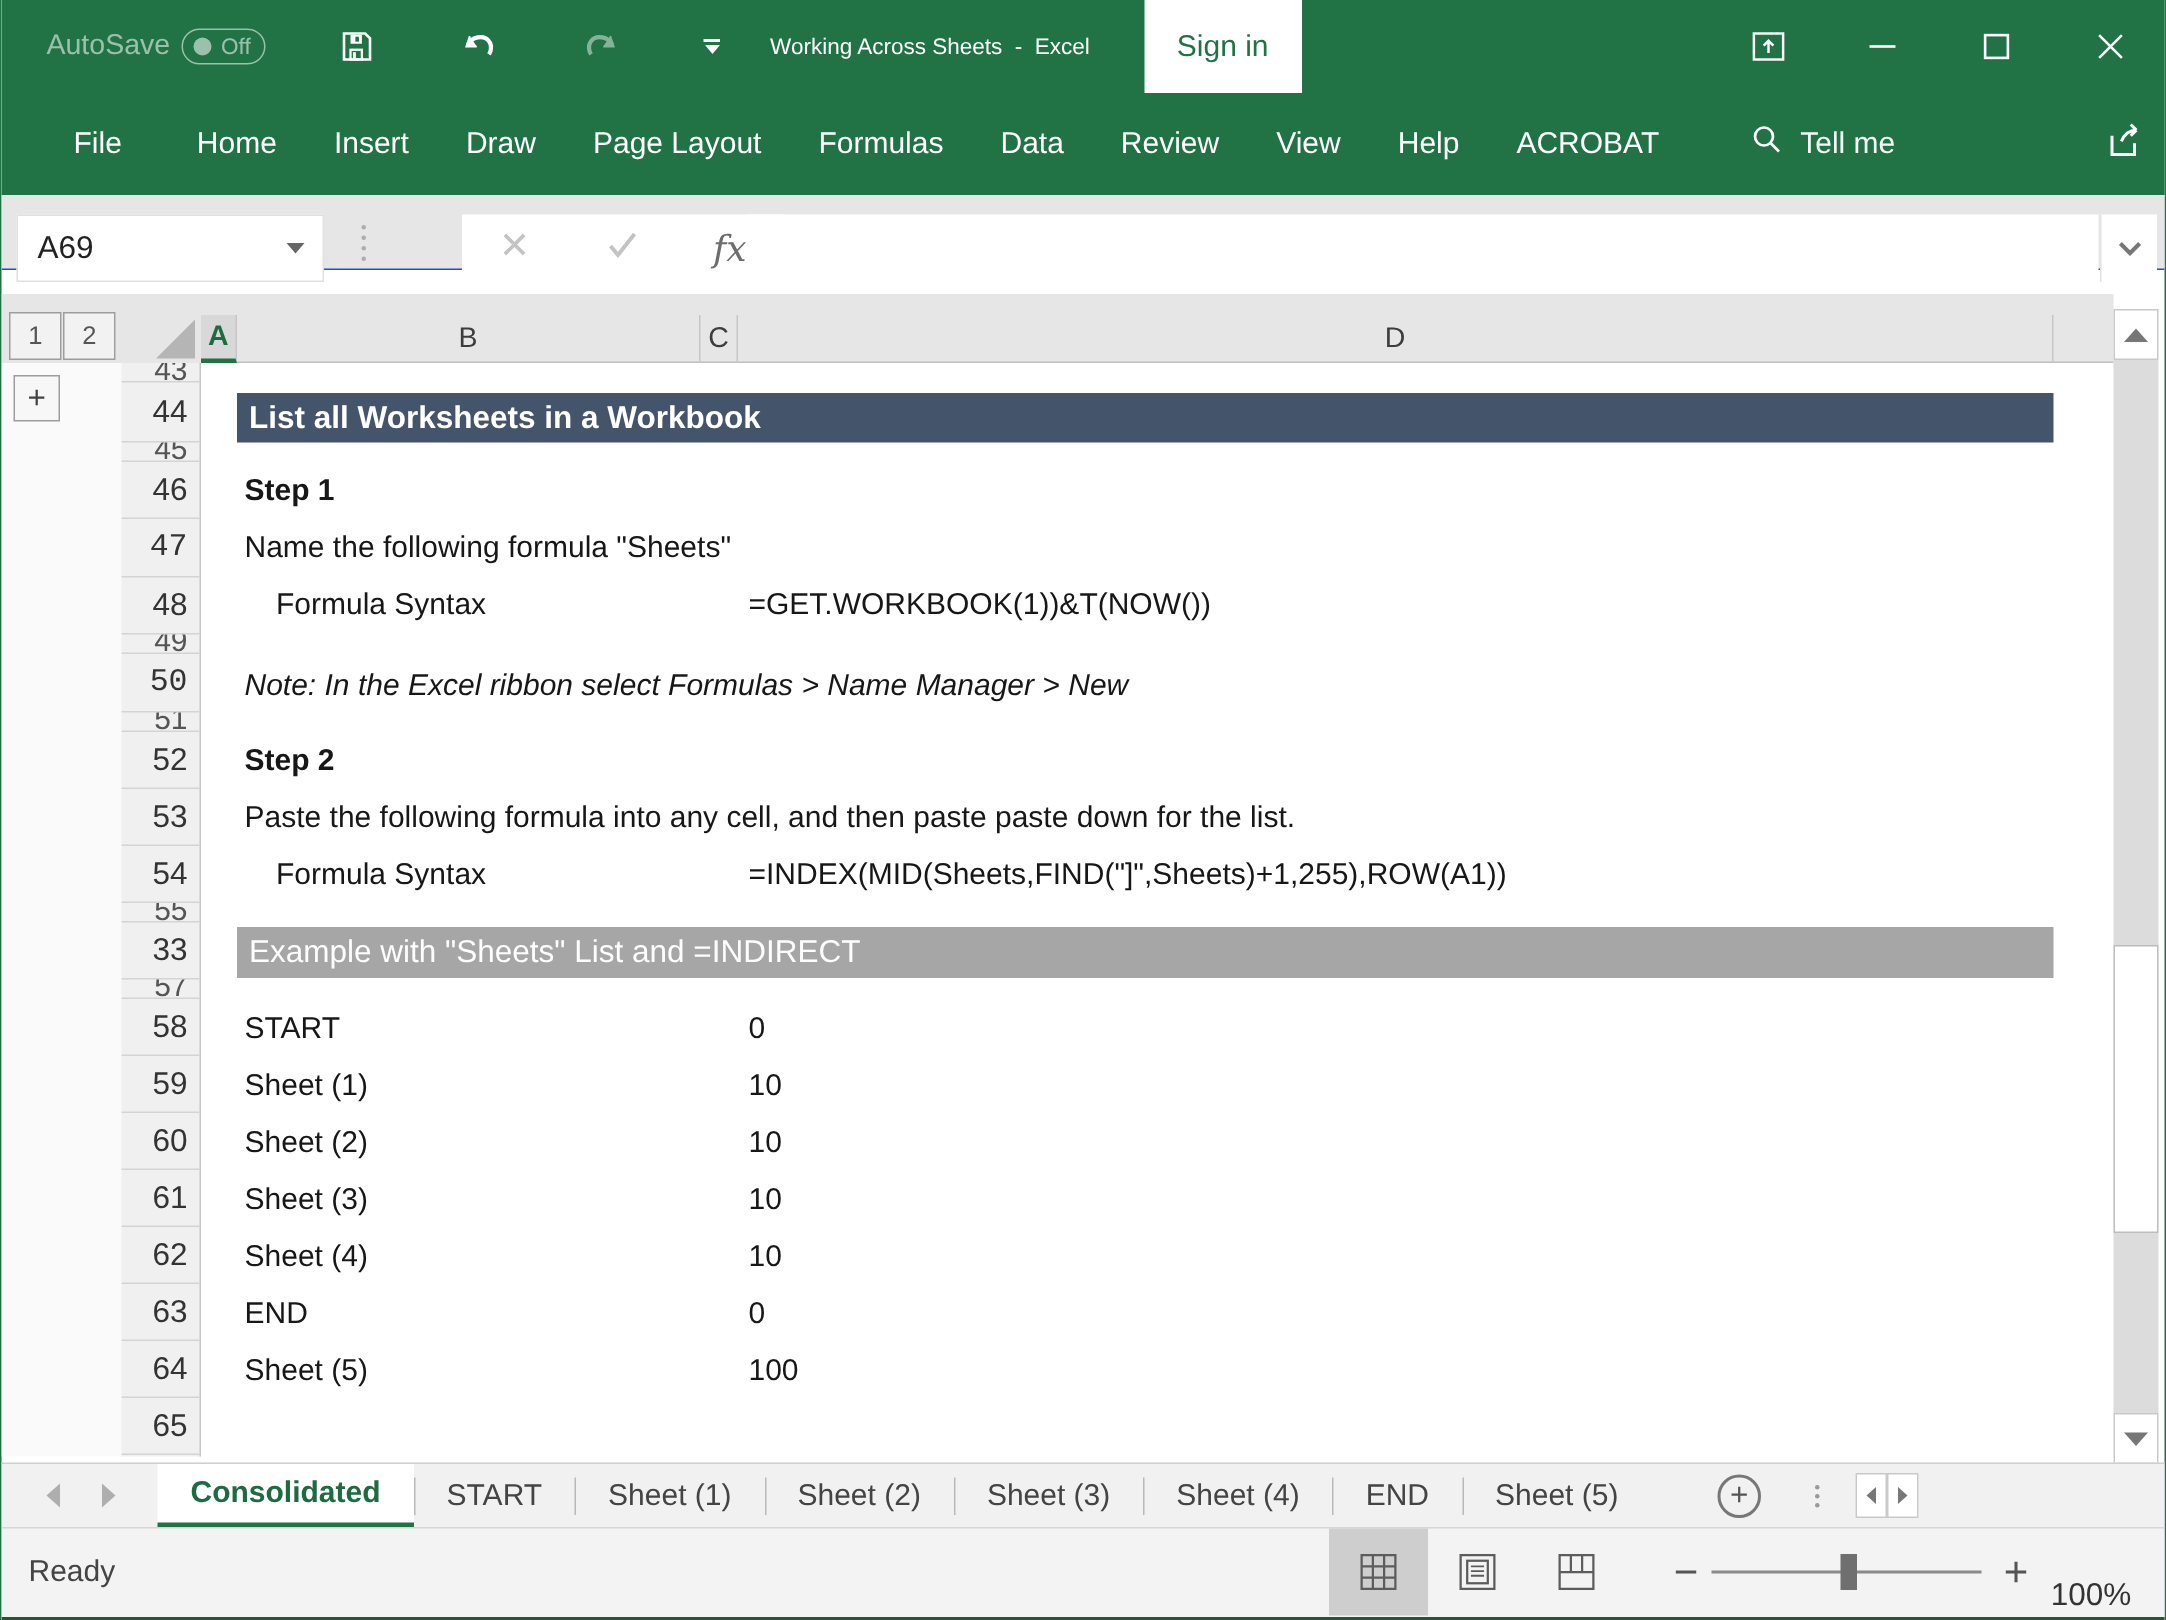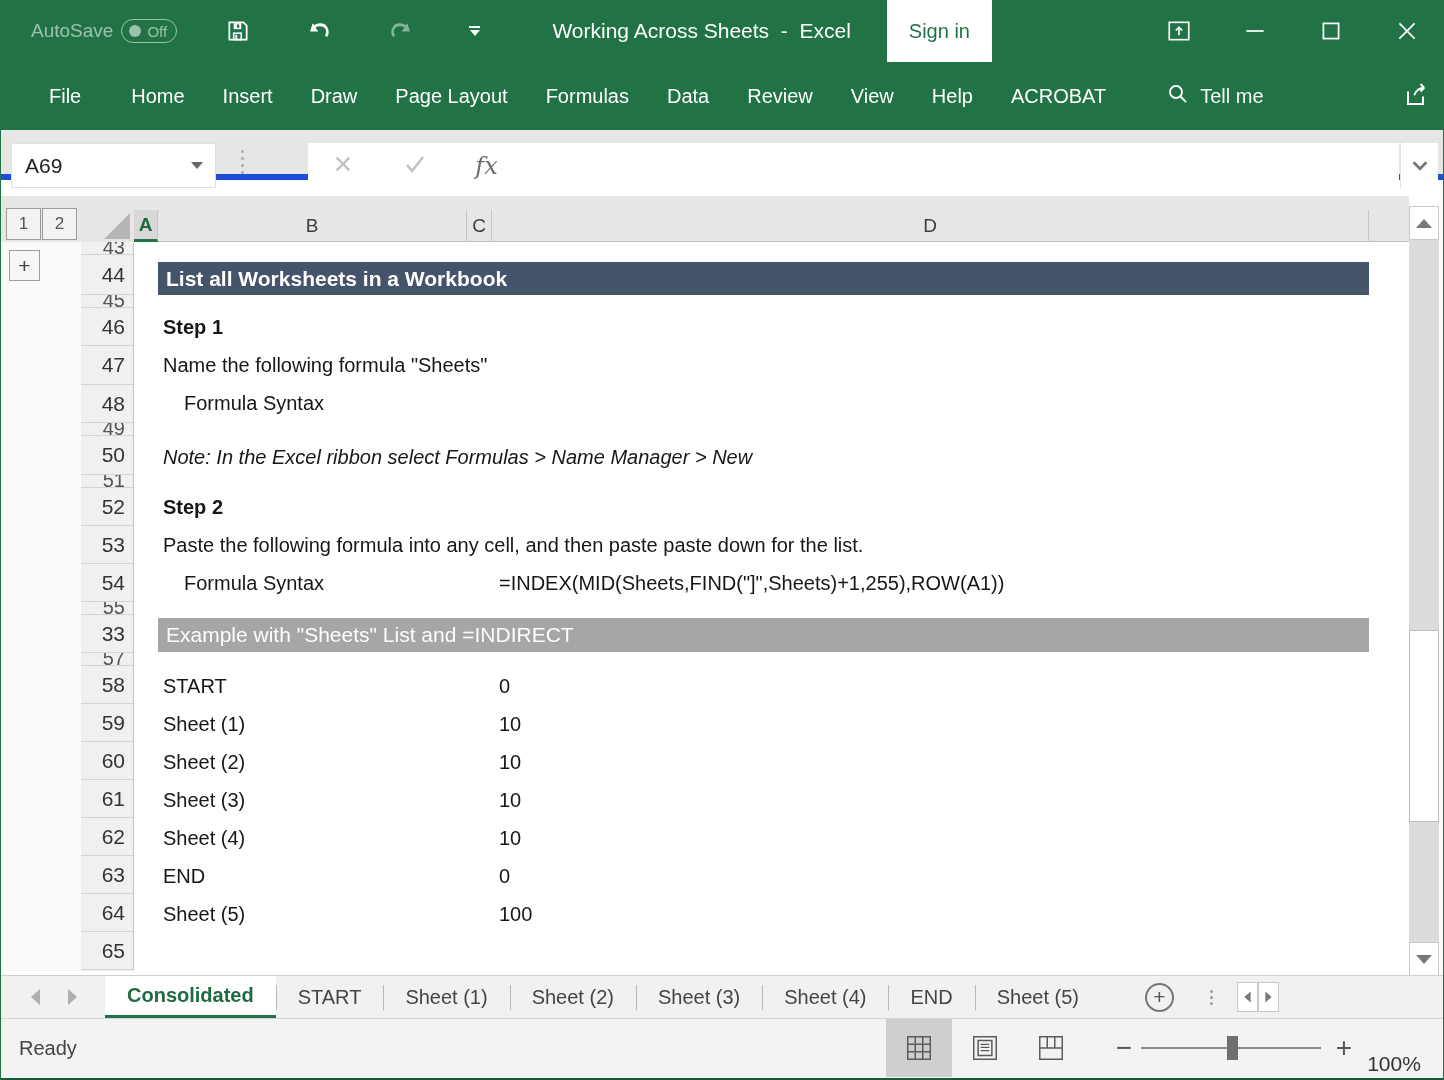--- a/index.html
+++ b/index.html
@@ -13,35 +13,35 @@
   #autosave { display:flex; align-items:center; gap:8px; margin-left:30px; opacity:.55; color:#fff; font-size:19px; }
   .toggle-pill { width:56px; height:24px; border:1px solid #fff; border-radius:13px; display:flex; align-items:center; padding:0 7px; gap:6px; }
   .toggle-dot { width:12px; height:12px; border-radius:50%; background:#fff; }
   .toggle-state { font-size:15px; color:#fff; }
   .qat { display:flex; align-items:center; margin-left:48px; gap:54px; }
   .qat svg { display:block; }
   .qat-dim { opacity:.45; }
   #qat-more { display:flex; flex-direction:column; align-items:center; gap:2px; }
   #qat-more .bar { width:11px; height:2px; background:#fff; }
   #qat-more .tri { width:0; height:0; border-left:5px solid transparent; border-right:5px solid transparent; border-top:6px solid #fff; }
-  #title-text { color:#fff; font-size:21px; margin-left:72px; white-space:pre; }
+  #title-text { color:#fff; font-size:15px; margin-left:33px; white-space:pre; }
   #signin-btn { margin-left:36px; background:#fff; color:#217346; font-size:20px; padding:22px 22px; border:none; }
   #win-controls { position:absolute; right:0; top:0; height:62px; display:flex; align-items:center; gap:0; }
   .win-btn { width:76px; height:62px; display:flex; align-items:center; justify-content:center; }
 
   
   #ribbon { left:0; top:62px; width:1444px; height:68px; background:#217346; display:flex; align-items:center; color:#fff; font-size:20px; }
   .rtab { padding:8px 0; margin-right:38px; cursor:default; }
   .rtab:first-child { margin-left:48px; margin-right:50px; }
   #tellme-group { display:flex; align-items:center; gap:10px; margin-left:22px; }
   #share-icon { margin-left:18px; margin-right:12px; }
   #tellme-label { opacity:.95; }
 
   
-  #formula-row { left:0; top:130px; width:1444px; height:50px; background:#e6e6e6; border-bottom:6px solid #1d4ed8; }
+  #formula-row { left:0; top:130px; width:1444px; height:50px; background:#e6e6e6; border-bottom:1px solid #1d4ed8; }
   #name-box { left:10px; top:13px; width:205px; height:45px; background:#fff; border:1px solid #e0e0e0; display:flex; align-items:center; font-size:21px; color:#222; padding-left:13px; }
   #name-box .dd { margin-left:auto; margin-right:12px; width:0; height:0; border-left:6px solid transparent; border-right:6px solid transparent; border-top:7px solid #666; }
   #fb-dots { left:240px; top:20px; display:flex; flex-direction:column; gap:4px; }
   #fb-dots i { width:3px; height:3px; background:#adadad; border-radius:50%; }
   #fb-buttons { left:275px; top:13px; width:214px; height:45px; background:#fff; display:flex; align-items:center; justify-content:space-around;margin-left:32px; }
   #fx-label { font-family:"DejaVu Serif", serif; font-style:italic; font-size:24px; color:#6d6d6d; }
   #formula-input { left:497px; top:13px; width:901px; height:45px; background:#fff; }
   #fb-expand { left:1399px; top:13px; width:38px; height:45px; background:#fff; border-left:1px solid #e2e2e2; display:flex; align-items:center; justify-content:center; }
 
   
@@ -57,21 +57,21 @@
   #col-a { left:0; width:24px; background:#d8d8d8; color:#1e6b41; border-bottom:3px solid #217346; font-weight:bold; }
   #col-b { left:24px; width:309px; }
   #col-c { left:333px; width:25px; }
   #col-d { left:358px; width:877px; }
 
   
   #outline-gutter { left:0; top:242px; width:80px; height:729px; background:#fafafa; }
   #row-headers { left:80px; top:242px; width:53px; height:729px; background:#f0f0f0; border-right:1px solid #c6c6c6; }
   .rh { width:100%; border-bottom:1px solid #d4d4d4; color:#333; font-size:21px; display:flex; align-items:center; justify-content:flex-end; padding-right:8px; }
   .rh.full { height:38px; }
-  .rh.h40 { height:40px; } .rh.h39 { height:39px; }
+  .rh.h40 { height:40px; } .rh.h39 { height:39px;font-family:Liberation Mono, monospace; }
   .rh.sliver { height:13px; overflow:hidden; }
   .rh.sliver span { transform:translateY(-1px); line-height:6px; font-size:20px; color:#555; }
   #grid { left:133px; top:242px; width:1275px; height:729px; background:#fff; }
   .gline { position:absolute; font-size:20px; color:#171717; line-height:38px; white-space:pre; }
   .bold { font-weight:bold; }
   .italic { font-style:italic; }
   #hdr-blue { position:absolute; left:24px; top:20px; width:1211px; height:33px; background:#44546a; color:#fff; font-weight:bold; font-size:21px; line-height:33px; padding-left:8px; }
   #hdr-gray { position:absolute; left:24px; top:376px; width:1211px; height:34px; background:#a6a6a6; color:#fdfdfd; font-size:21px; line-height:34px; padding-left:8px; }
   .ex-name { left:29px; } .ex-val { left:365px; }
 
@@ -283,20 +283,21 @@
   <div class="rh full">64</div>
   <div class="rh full">65</div>
 </div>
 
 <div id="grid" class="abs">
   <div id="hdr-blue">List all Worksheets in a Workbook</div>
 
   <div class="gline bold" style="left:29px; top:66px;">Step 1</div>
   <div class="gline" style="left:29px; top:104px;">Name the following formula "Sheets"</div>
   <div class="gline" style="left:50px; top:142px;">Formula Syntax</div>
+  <div class="gline" style="left:365px; top:142px;">=GET.WORKBOOK(1))&amp;T(NOW())</div>
 
   <div class="gline italic" style="left:29px; top:196px;">Note: In the Excel ribbon select Formulas &gt; Name Manager &gt; New</div>
 
   <div class="gline bold" style="left:29px; top:246px;">Step 2</div>
   <div class="gline" style="left:29px; top:284px;">Paste the following formula into any cell, and then paste paste down for the list.</div>
   <div class="gline" style="left:50px; top:322px;">Formula Syntax</div>
   <div class="gline" style="left:365px; top:322px;">=INDEX(MID(Sheets,FIND("]",Sheets)+1,255),ROW(A1))</div>
 
   <div id="hdr-gray">Example with "Sheets" List and =INDIRECT</div>
 

